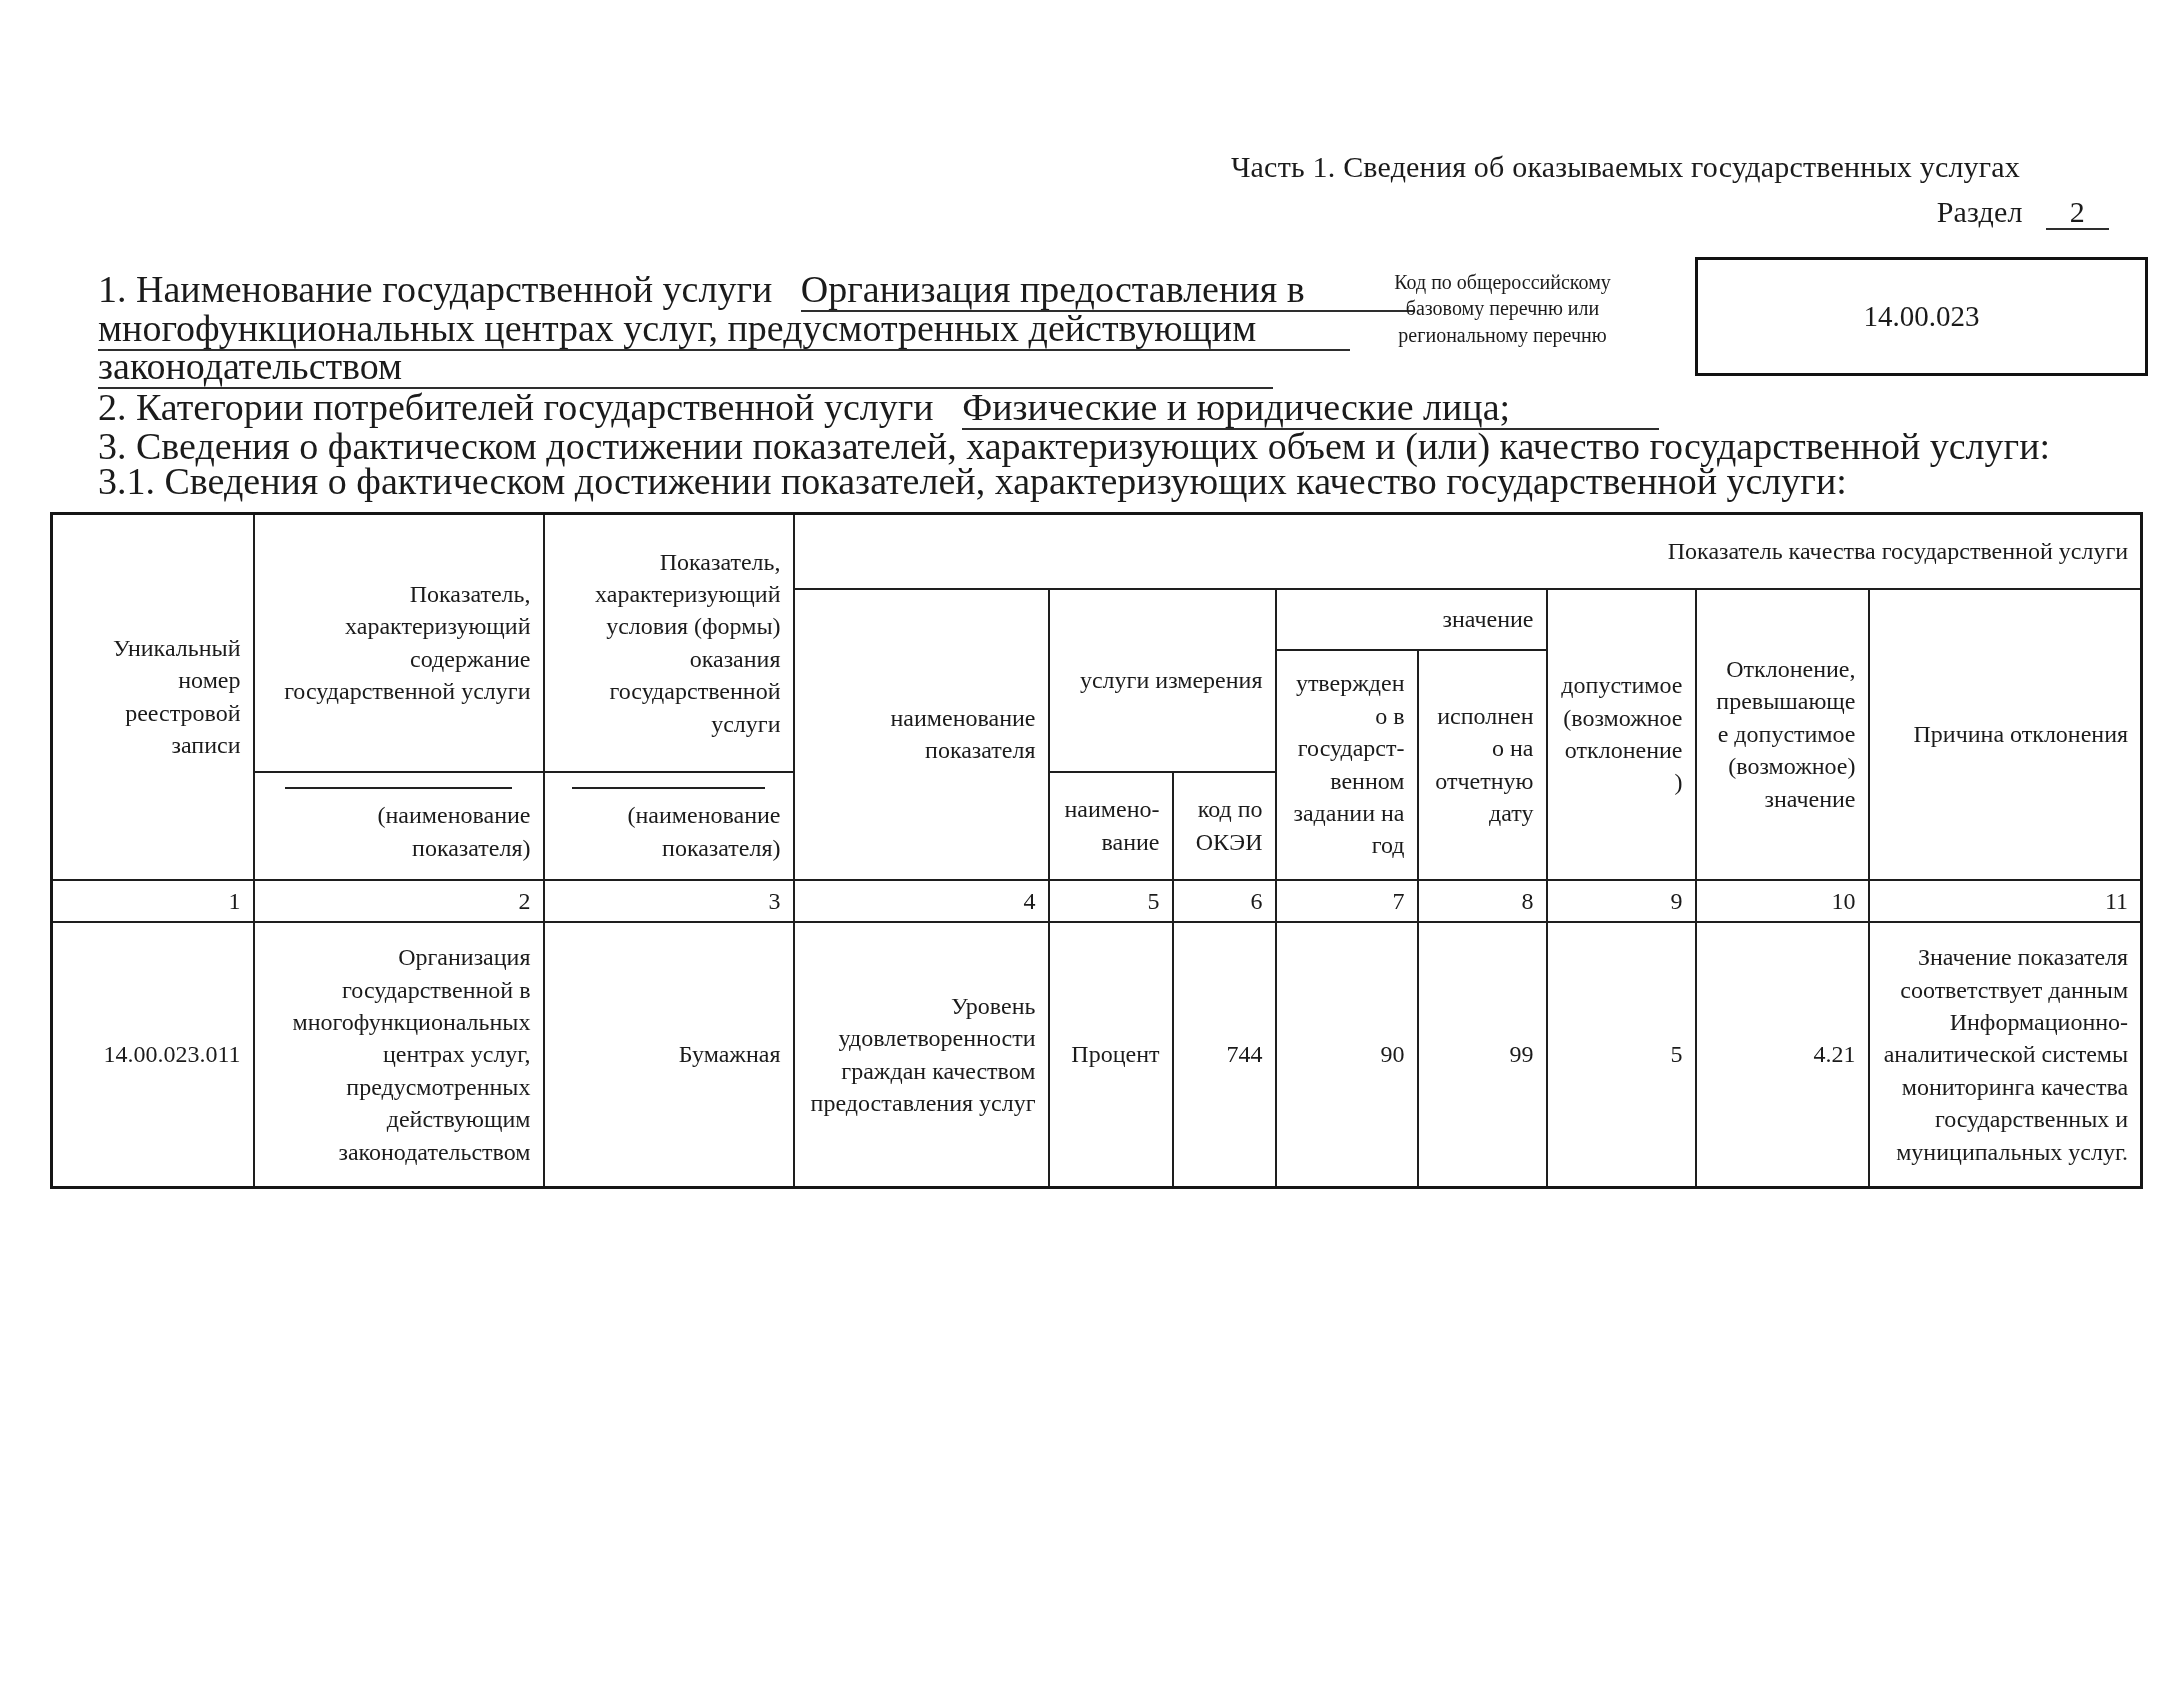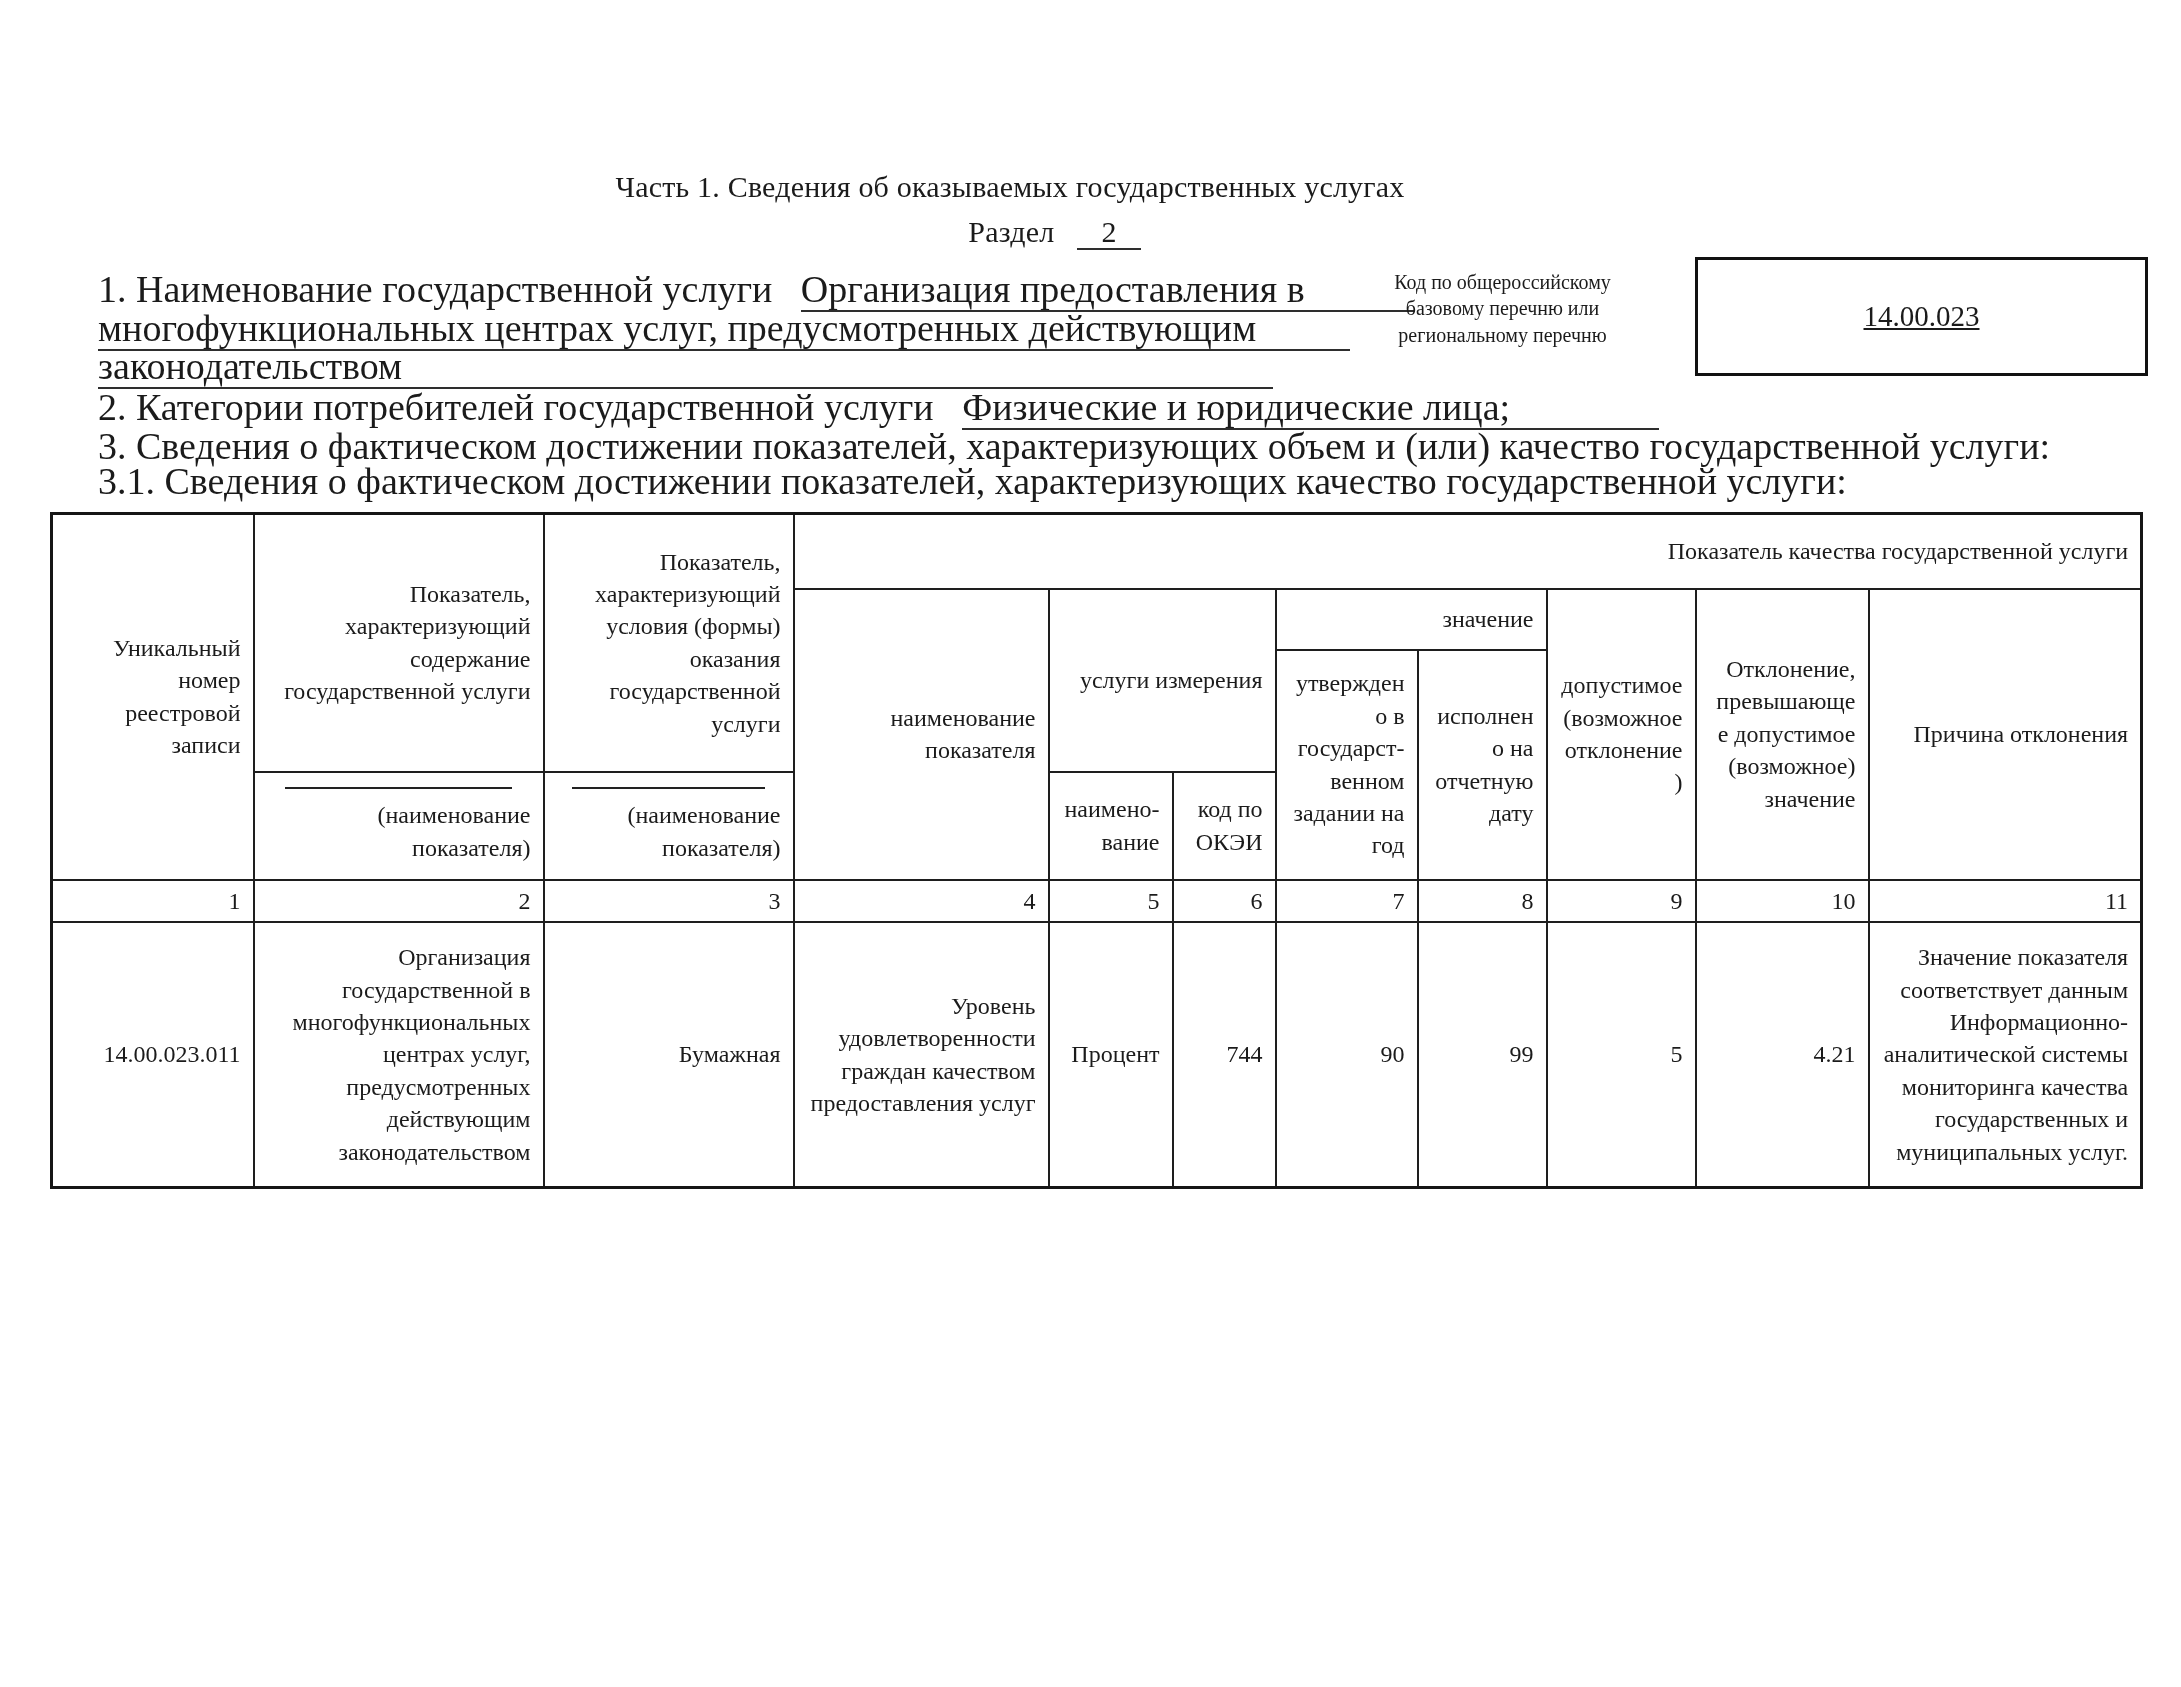--- a/index.html
+++ b/index.html
@@ -5,21 +5,21 @@
   html,body { margin:0; padding:0; background:#ffffff; }
   #page {
     position:relative;
     width:2181px; height:1687px;
     background:#ffffff;
     font-family:"Liberation Serif", serif;
     color:#1b1b1b;
     overflow:hidden;
   }
   .abs { position:absolute; }
-  .center { text-align:center;margin-top:20px; }
+  .center { text-align:right; }
   .title { font-size:30px; letter-spacing:0.2px; }
   .bodyline { font-size:38px; white-space:nowrap;margin-left:48px; }
   .u { border-bottom:2px solid #2e2e2e; }
   .ext { display:inline-block; height:2px; }
   .code-label { font-size:20px; line-height:1.32; text-align:center; }
   .code-box {
     border:3px solid #111;
     display:flex; align-items:center; justify-content:center;
     font-size:29px;
   }
@@ -71,21 +71,21 @@
   </div>
   <div class="abs bodyline" style="left:50px; top:344px;">
     <span class="u"><span>законодательством</span><span class="ext" style="width:871px;"></span></span>
   </div>
 
   <div class="abs code-label" style="left:1339px; top:269px; width:327px;">
     <div>Код по общероссийскому</div>
     <div>базовому перечню или</div>
     <div>региональному перечню</div>
   </div>
-  <div class="abs code-box" style="left:1695px; top:257px; width:447px; height:113px;text-decoration:underline;">
+  <div class="abs code-box" style="left:1695px; top:257px; width:447px; height:113px;">
     <span>14.00.023</span>
   </div>
 
   <div class="abs bodyline" style="left:50px; top:385px;">
     <span>2. Категории потребителей государственной услуги</span>
     <span>&nbsp;</span>
     <span class="u"><span>Физические и юридические лица;</span><span class="ext" style="width:149px;"></span></span>
   </div>
 
   <div class="abs bodyline" style="left:50px; top:424px;">3. Сведения о фактическом достижении показателей, характеризующих объем и (или) качество государственной услуги:</div>

